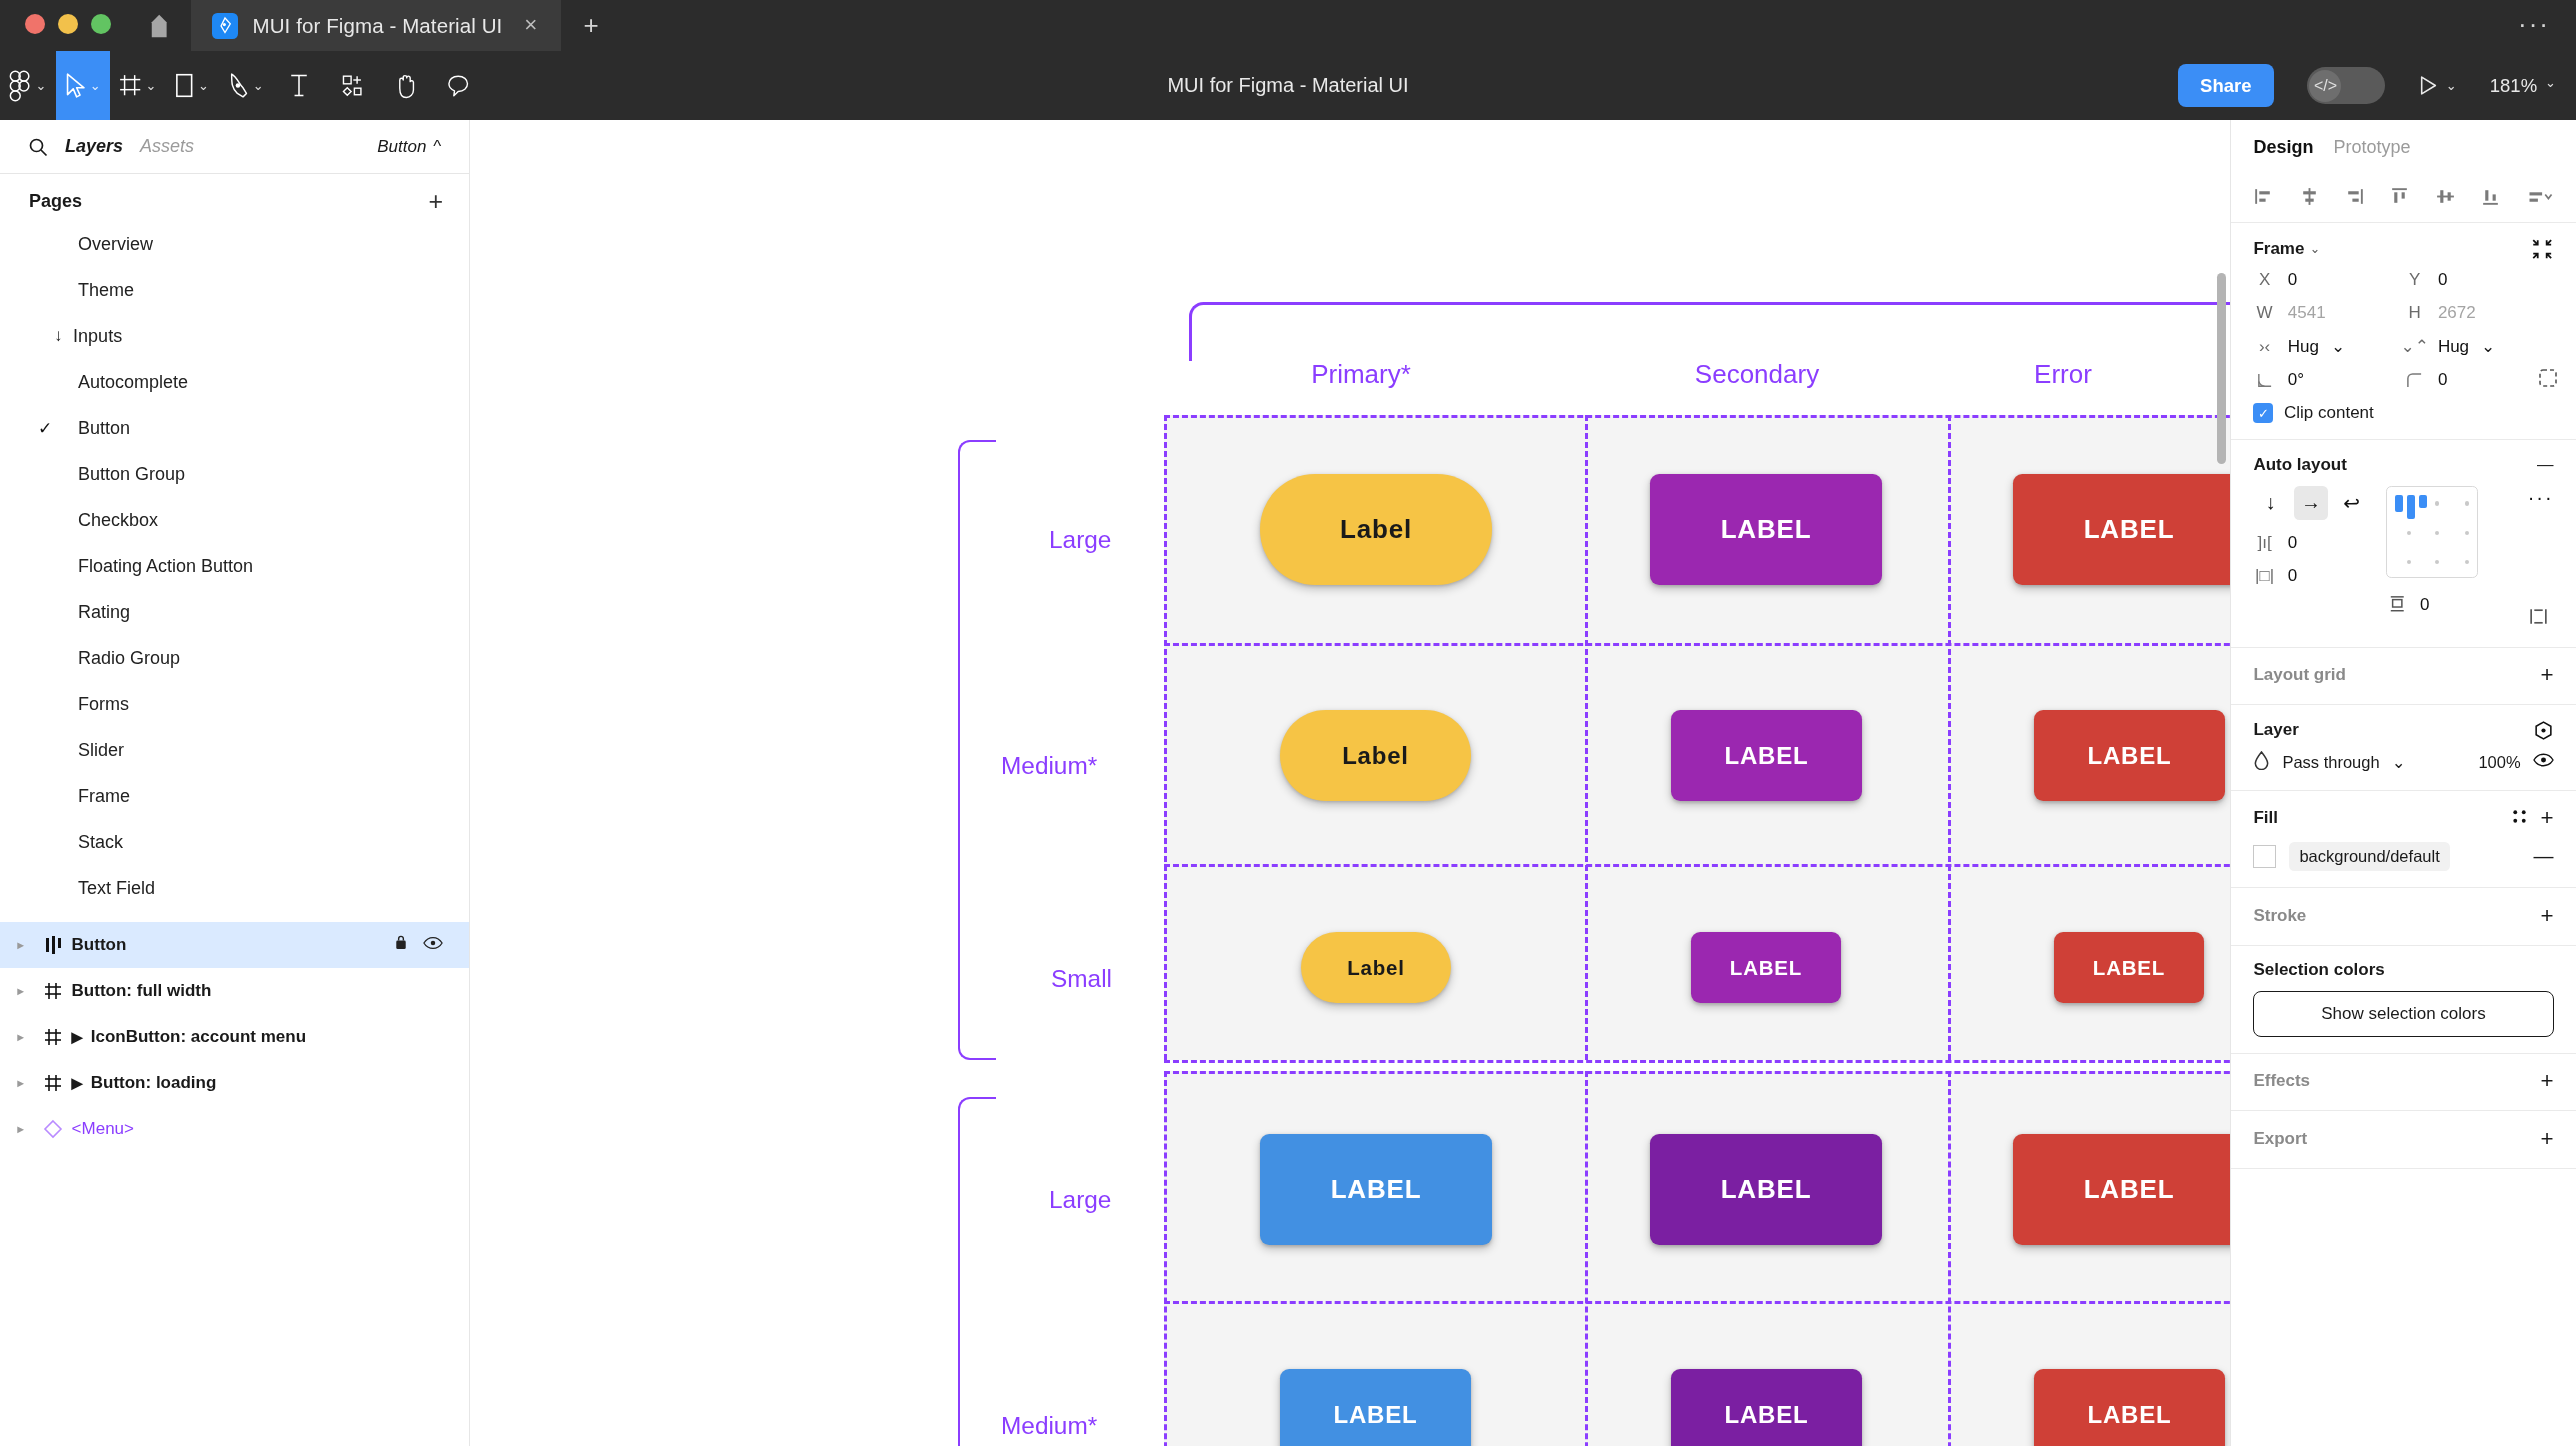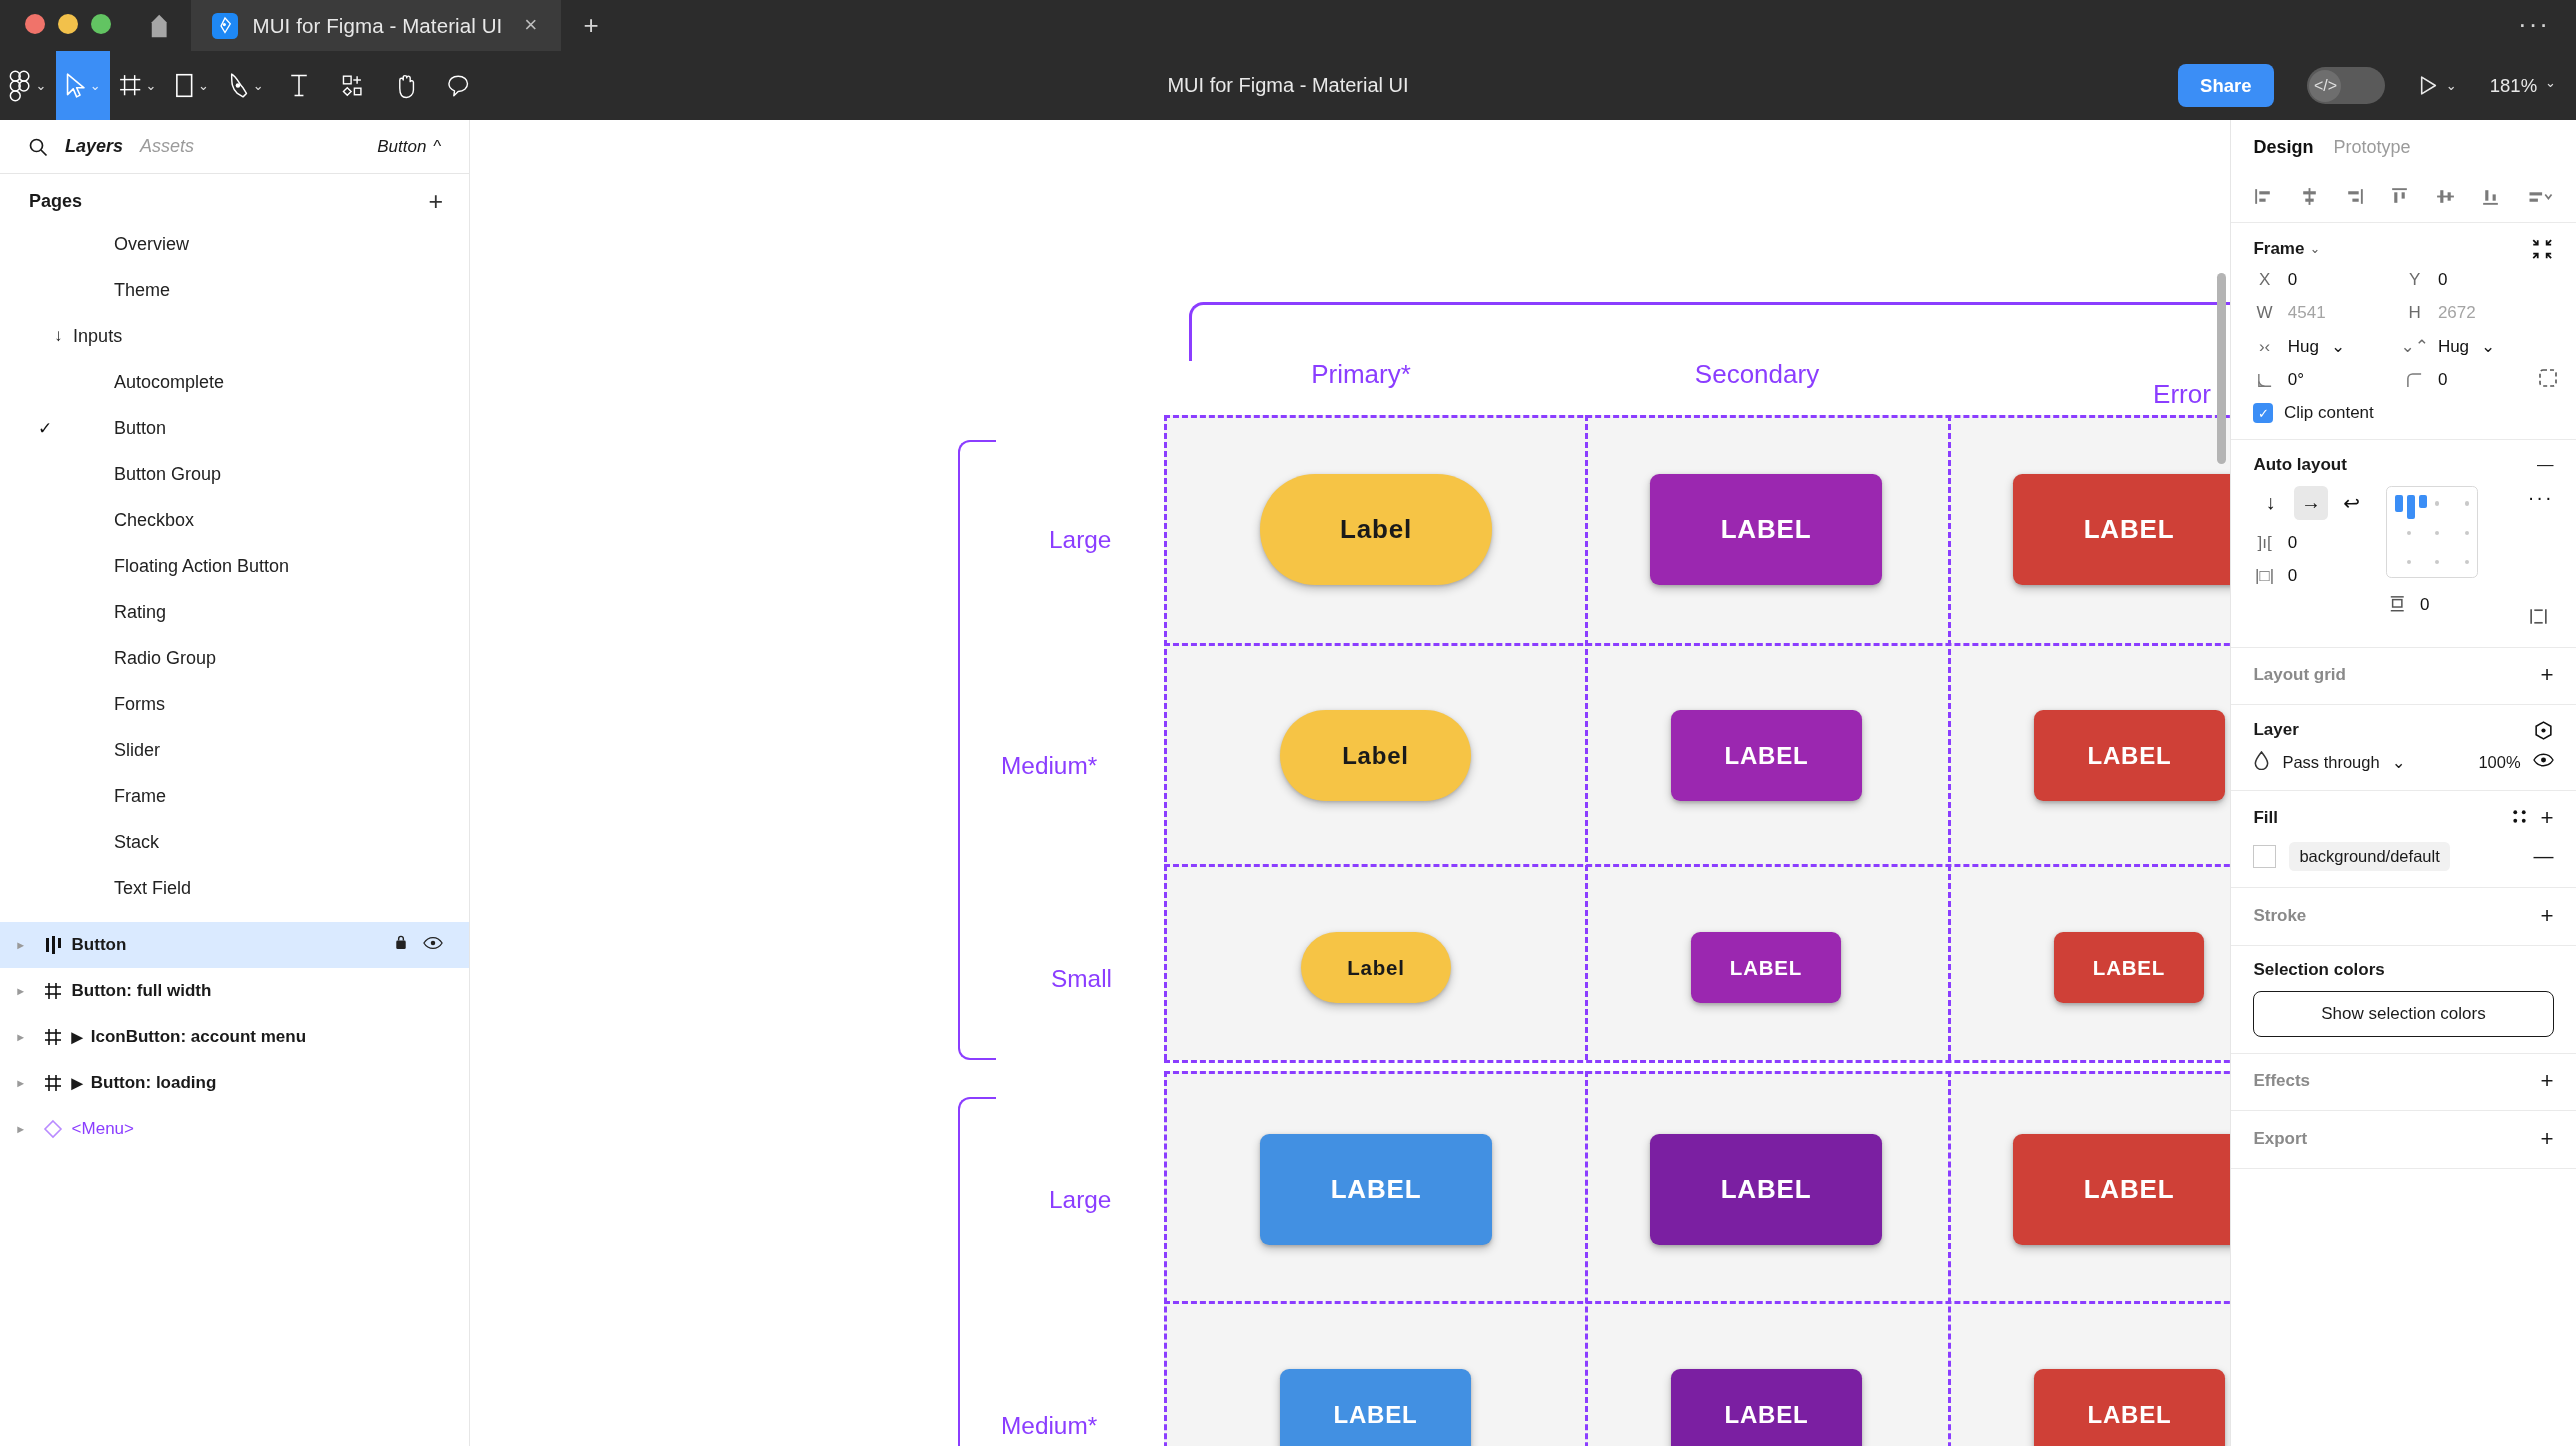--- a/index.html
+++ b/index.html
@@ -96,21 +96,21 @@
   .left-tabs .spacer { flex: 1; }
   .comp-select { font-size: 17px; color: #1a1a1a; display: flex; align-items: center; gap: 6.6px; cursor: pointer;}
 
   .pages-head {
     display: flex; align-items: center; padding: 17px 26px 9.2px 29px;
   }
   .pages-title { font-size: 18px; font-weight: 700; color: #1a1a1a; }
   .pages-add { margin-left: auto; font-size: 25px; color: #333; line-height: .7; cursor: pointer; }
 
   .page-item {
-    height: 46px; display: flex; align-items: center; padding-left: 114px; font-size: 18px;
+    height: 46px; display: flex; align-items: center; padding-left: 78px; font-size: 18px;
     color: #222; cursor: pointer; position: relative;
   }
   .page-item .tick { position: absolute; left: 38px; font-size: 17px; color: #111; }
   .page-item .arrow { margin-right: 10.6px; font-size: 17px; }
   .page-item.group { padding-left: 54px; }
 
   .layers-sep { height: 0.7px; background: #e6e6e6; margin: 10.6px 0 0 0; }
 
   .layer-row {
     height: 46px; display: flex; align-items: center; padding: 0 26px 0 6.6px; font-size: 17px;
@@ -494,21 +494,21 @@
           </div>
         </div>
     </div>
 
     <div class="canvas">
 
       <div class="top-rule" style="left:719px; top:182px; width:1471px; height:59px;"></div>
 
       <div class="col-header" style="left:726px; top:239px; width:330px;">Primary*</div>
       <div class="col-header" style="left:1122px; top:239px; width:330px;">Secondary</div>
-      <div class="col-header" style="left:1547px; top:239px; width:330px;margin-top:20px;">Error</div>
+      <div class="col-header" style="left:1428px; top:239px; width:330px;">Error</div>
 
       <div class="sec-bracket" style="left:488px; top:320px; width:38px; height:620px;"></div>
       <div class="sec-bracket" style="left:488px; top:977px; width:38px; height:470px;"></div>
 
       <div class="grid-block" style="left:694px; top:295px; width:1497px; height:645px;"></div>
 
       <div class="grid-block" style="left:694px; top:951px; width:1497px; height:495px;"></div>
 
       <div class="row-label" style="left:579px; top:406px;">Large</div>
       <div class="row-label" style="left:531px; top:632px;">Medium*</div>

